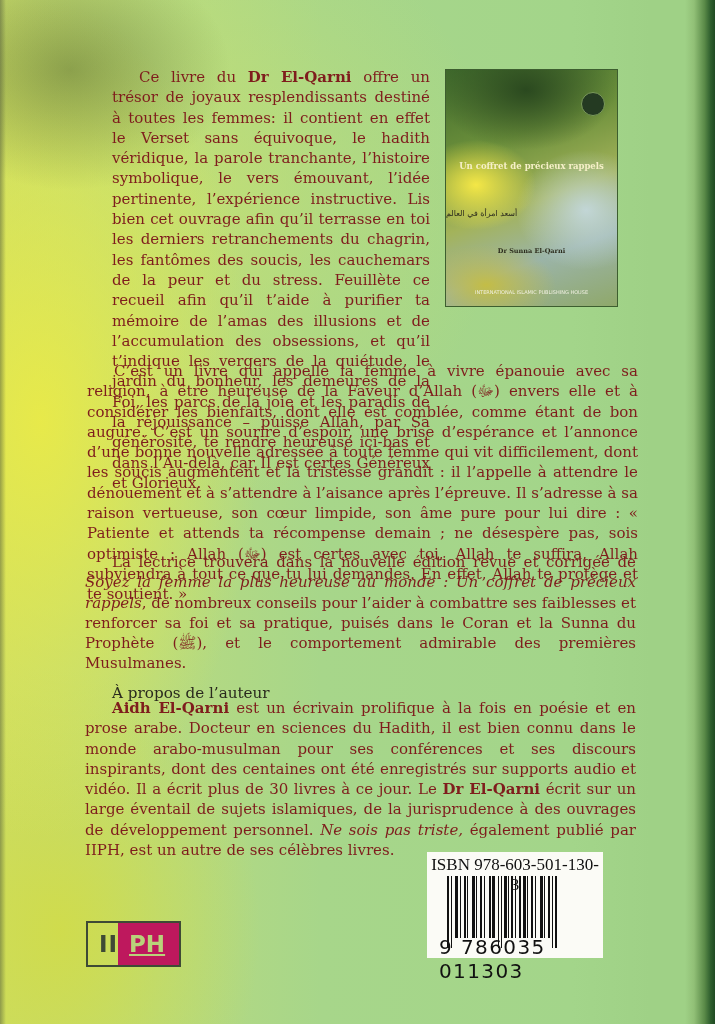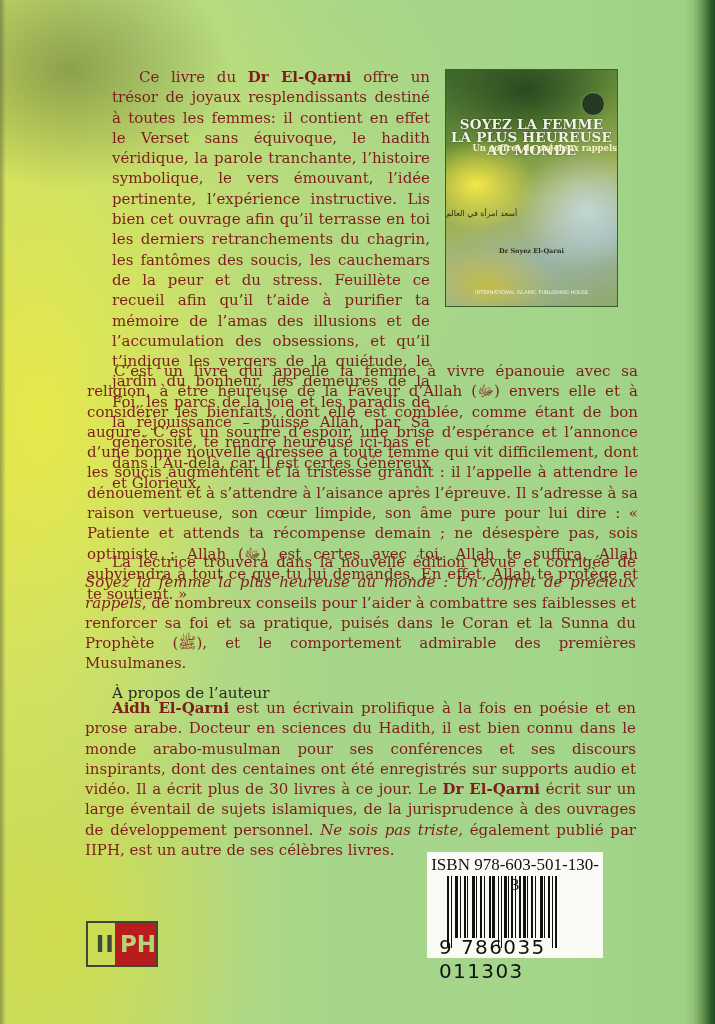--- a/index.html
+++ b/index.html
@@ -43,61 +43,56 @@
     background:
       radial-gradient(ellipse 60px 45px at 30px 115px, rgba(250,235,70,0.95), rgba(250,235,70,0) 100%),
       radial-gradient(ellipse 70px 60px at 140px 140px, rgba(200,220,230,0.85), rgba(200,220,230,0) 100%),
       radial-gradient(ellipse 70px 40px at 40px 215px, rgba(200,190,60,0.9), rgba(200,190,60,0) 100%),
       radial-gradient(ellipse 90px 60px at 80px 20px, rgba(40,70,30,0.95), rgba(40,70,30,0) 100%),
       linear-gradient(160deg, #3f6a2c 0%, #6b8f3b 30%, #a3b35a 55%, #9bb4a8 75%, #8fa86a 100%);
     overflow:hidden;
   }
   .mc-badge { position:absolute; right:12px; top:22px; width:22px; height:22px; border-radius:50%; background:#243a22; border:1px solid #7a9a5a; }
   .mc-title { position:absolute; left:0; right:0; top:48px; text-align:center; color:#f2f2e8; font-weight:bold; font-size:13.5px; line-height:13px; letter-spacing:0.2px; text-shadow:0 0 2px rgba(0,0,0,0.5); }
-  .mc-sub { position:absolute; left:0; right:0; top:73px; text-align:right; color:#f6f0c8; font-weight:bold; font-size:8.5px; }
+  .mc-sub { position:absolute; left:0; right:0; top:91px; text-align:center; color:#f6f0c8; font-weight:bold; font-size:8.5px; }
   .mc-arabic { position:absolute; left:0; right:0; top:139px; text-align:left; color:#2d2d1e; font-size:8px; }
   .mc-author { position:absolute; left:0; right:0; top:177px; text-align:center; color:#2d2d1e; font-weight:bold; font-size:6.5px; }
   .mc-pub { position:absolute; left:0; right:0; top:219px; text-align:center; color:#f0f0e0; font-size:5px; font-family:"DejaVu Sans", sans-serif; }
   .isbn-box {
     position:absolute; left:427px; top:852px; width:176px; height:106px; background:#fbfbf6;
   }
   .isbn-text { position:absolute; left:0; right:0; top:3px; text-align:center; font-family:"Liberation Serif", serif; font-size:17px; color:#111; }
   .barcode { position:absolute; left:20px; top:24px; width:144px; height:66px; display:flex; align-items:flex-start; }
   .barcode span { display:block; background:#111; height:62px; }
   .barcode span.g { height:72px; }
   .barnum { position:absolute; left:12px; right:6px; top:83px; font-family:"DejaVu Sans", sans-serif; font-size:20px; color:#111; letter-spacing:1.4px; }
   .iiph {
-    position:absolute; left:86px; top:921px; width:72px; height:46px;
+    position:absolute; left:86px; top:921px; width:95px; height:46px;
     border:2px solid #3e4a35; display:flex; box-sizing:border-box;
     font-family:"DejaVu Sans", sans-serif; font-weight:bold; font-size:23px;
   }
   .iiph .l { width:30px; display:flex; align-items:center; justify-content:flex-end; color:#3e4a35; background:transparent; letter-spacing:1px; }
-  .iiph .r { flex:1; display:flex; align-items:center; background:#b91c1c; color:#b9d27a; padding-left:5px; }
+  .iiph .r { flex:1; display:flex; align-items:center; background:#be185d; color:#b9d27a; padding-left:11px;text-decoration:underline; }
 </style>
 </head>
 <body>
 
 <div class="cover"></div>
 <div class="left-edge"></div>
 <div class="spine-edge"></div>
 
 <div class="text intro">
   <p><span>Ce livre du </span><b>Dr El-Qarni</b><span> offre un trésor de joyaux resplendissants destiné à toutes les femmes: il contient en effet le Verset sans équivoque, le hadith véridique, la parole tranchante, l’histoire symbolique, le vers émouvant, l’idée pertinente, l’expérience instructive. Lis bien cet ouvrage afin qu’il terrasse en toi les derniers retranchements du chagrin, les fantômes des soucis, les cauchemars de la peur et du stress. Feuillète ce recueil afin qu’il t’aide à purifier ta mémoire de l’amas des illusions et de l’accumulation des obsessions, et qu’il t’indique les vergers de la quiétude, le jardin du bonheur, les demeures de la Foi, les parcs de la joie et les paradis de la réjouissance – puisse Allah, par Sa générosité, te rendre heureuse ici-bas et dans l’Au-delà, car Il est certes Généreux et Glorieux.</span></p>
 </div>
 
 <div class="mini-cover">
   <div class="mc-badge"></div>
-  <div class="mc-title">
-    <div>SOYEZ LA FEMME</div>
-    <div>LA PLUS HEUREUSE</div>
-    <div>AU MONDE</div>
-  </div>
   <div class="mc-sub">Un coffret de précieux rappels</div>
   <div class="mc-arabic">أسعد امرأة في العالم</div>
-  <div class="mc-author">Dr Soyez El-Qarni</div>
+  <div class="mc-author">Dr Sunna El-Qarni</div>
   <div class="mc-pub">INTERNATIONAL ISLAMIC PUBLISHING HOUSE</div>
 </div>
 
 <div class="text main1">
   <p>C’est un livre qui appelle la femme à vivre épanouie avec sa religion, à être heureuse de la Faveur d’Allah (ﷻ) envers elle et à considérer les bienfaits, dont elle est comblée, comme étant de bon augure. C’est un sourire d’espoir, une brise d’espérance et l’annonce d’une bonne nouvelle adressée à toute femme qui vit difficilement, dont les soucis augmentent et la tristesse grandit : il l’appelle à attendre le dénouement et à s’attendre à l’aisance après l’épreuve. Il s’adresse à sa raison vertueuse, son cœur limpide, son âme pure pour lui dire : « Patiente et attends ta récompense demain ; ne désespère pas, sois optimiste : Allah (ﷻ) est certes avec toi, Allah te suffira, Allah subviendra à tout ce que tu lui demandes. En effet, Allah te protège et te soutient. »</p>
 </div>
 
 <div class="text main2">
   <p><span>La lectrice trouvera dans la nouvelle édition revue et corrigée de </span><i>Soyez la femme la plus heureuse au monde : Un coffret de précieux rappels</i><span>, de nombreux conseils pour l’aider à combattre ses faiblesses et renforcer sa foi et sa pratique, puisés dans le Coran et la Sunna du Prophète (ﷺ), et le comportement admirable des premières Musulmanes.</span></p>
 </div>

